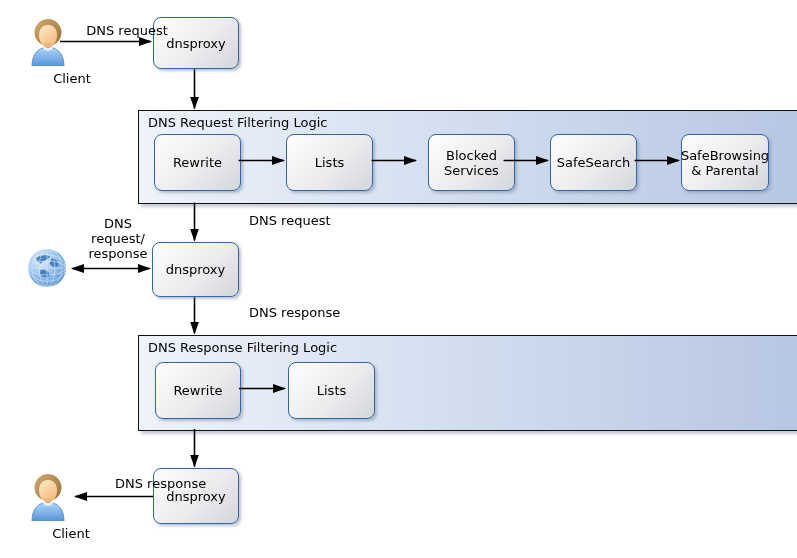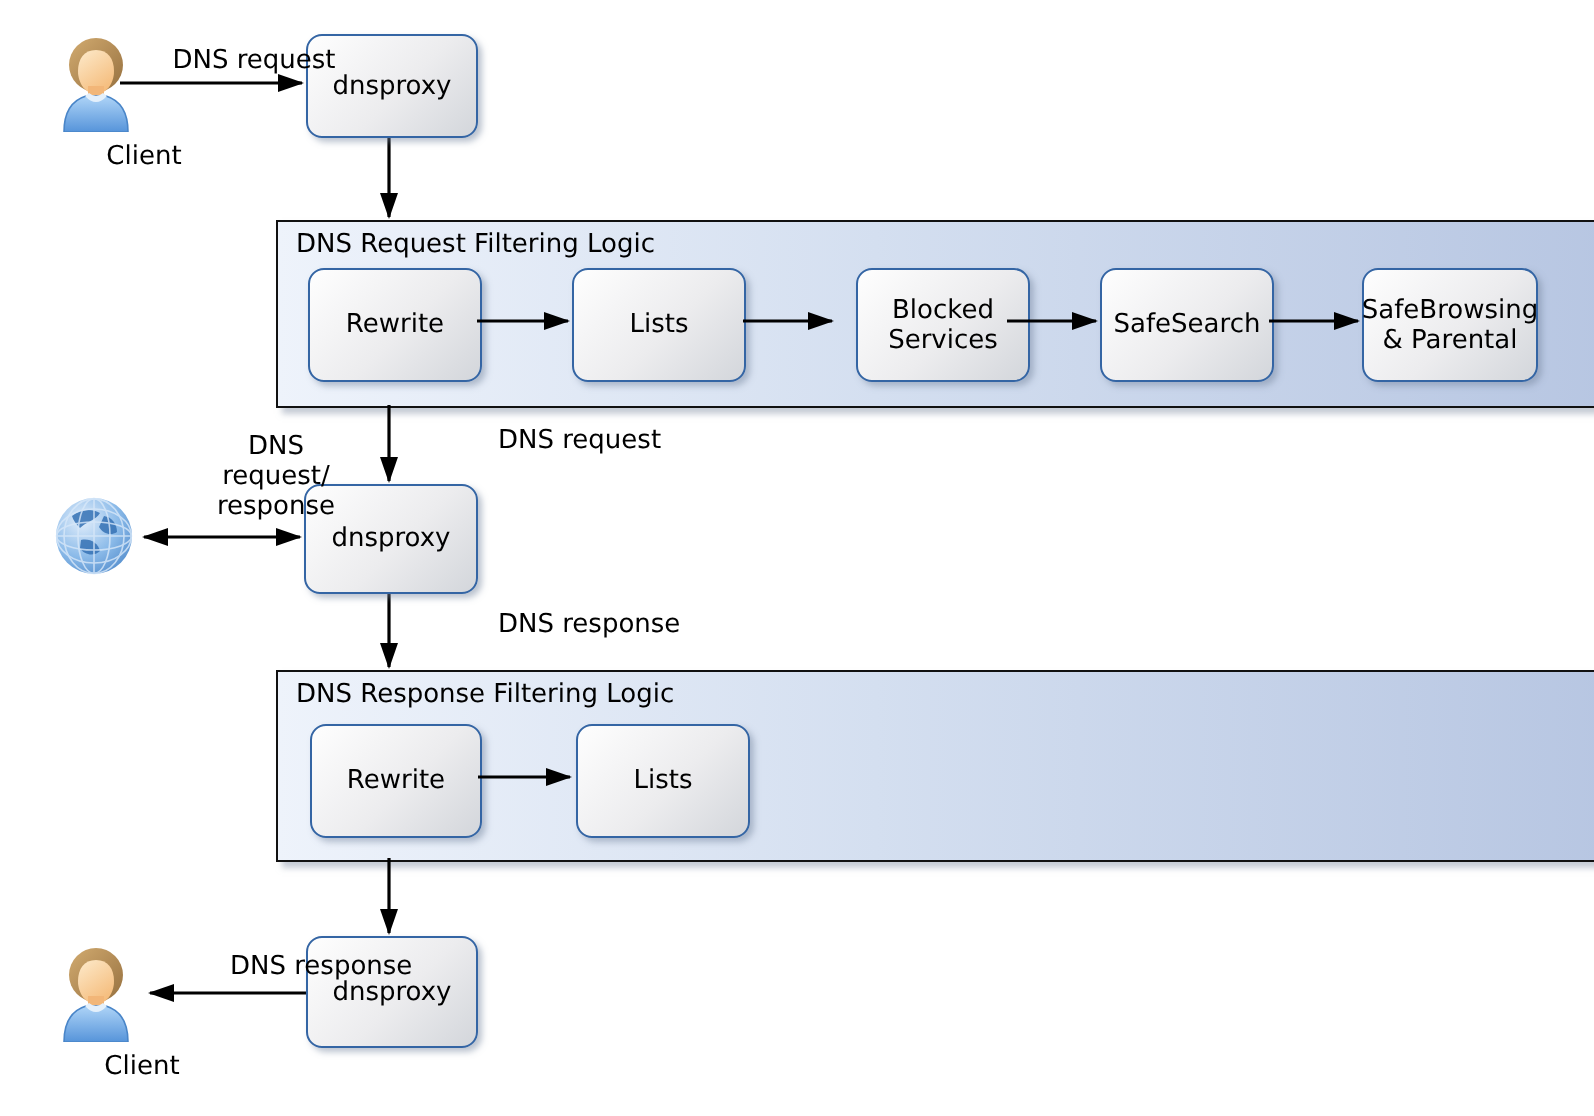--- a/index.html
+++ b/index.html
@@ -125,19 +125,19 @@
     <circle cx="20" cy="15.5" r="13.5" fill="url(#hairG)"></circle>
     <path d="M20,8 C26,8 29,12.5 29,18.5 C29,25 25,30 20,30 C15,30 11,25 11,18.5 C11,12.5 14,8 20,8 Z" fill="url(#faceG)"></path>
     <path d="M16,26 h8 v7 h-8 z" fill="#f2b678"></path>
     <path d="M4,49 C4,38.5 8.5,33 15,31 L25,31 C31.5,33 36,38.5 36,49 Z" fill="url(#bodyG)" stroke="#4985c8" stroke-width="0.8"></path>
     <path d="M14.5,31 Q20,37 25.5,31 L23.5,29.5 Q20,32.5 16.5,29.5 Z" fill="#e4f0fb"></path>
   </svg>
   <div class="lbl centered" style="left:47px; top:526px;">Client</div>
 
   <div class="lbl centered" style="left:103px; top:23px;">DNS request</div>
   <div class="lbl" style="left:201px; top:213px;">DNS request</div>
-  <div class="lbl centered" style="left:114px; top:216px;">DNS
+  <div class="lbl centered" style="left:94px; top:216px;">DNS
 request/
 response</div>
   <div class="lbl" style="left:201px; top:305px;">DNS response</div>
   <div class="lbl" style="left:67px; top:476px;">DNS response</div>
 
 </div>
 
 </body></html>

